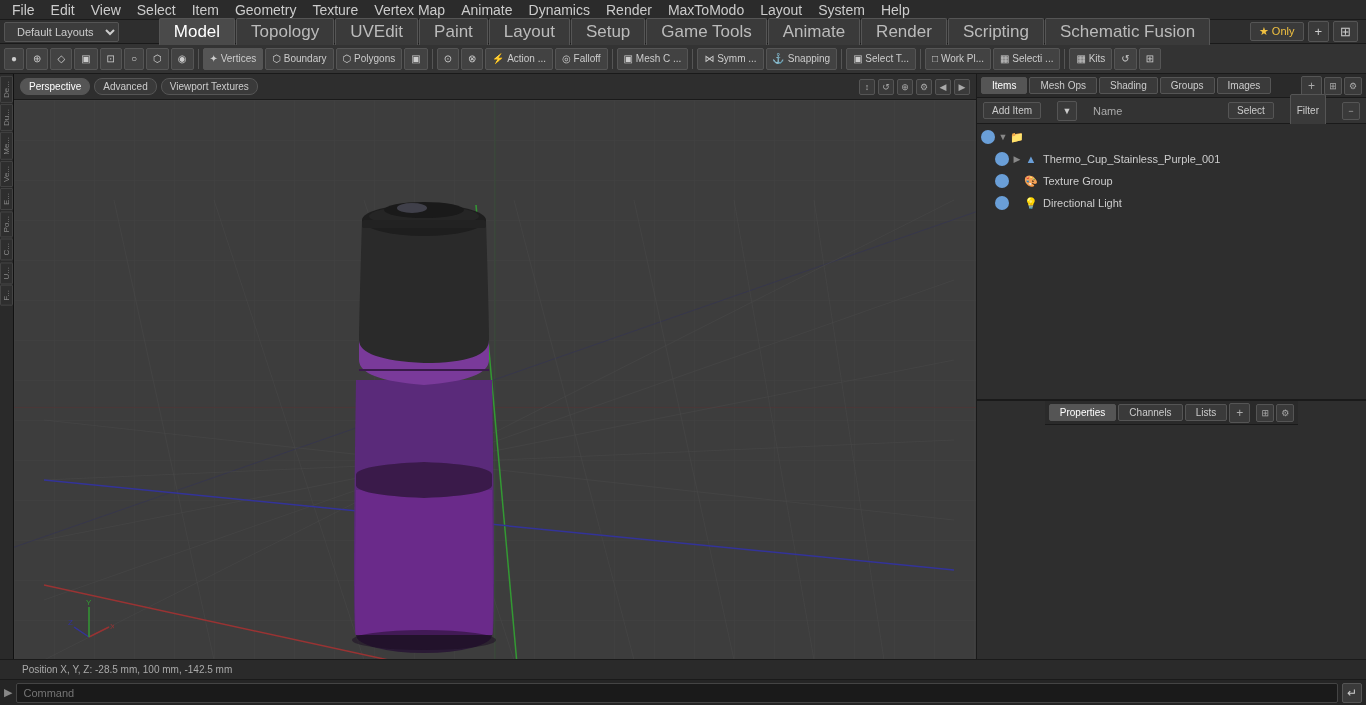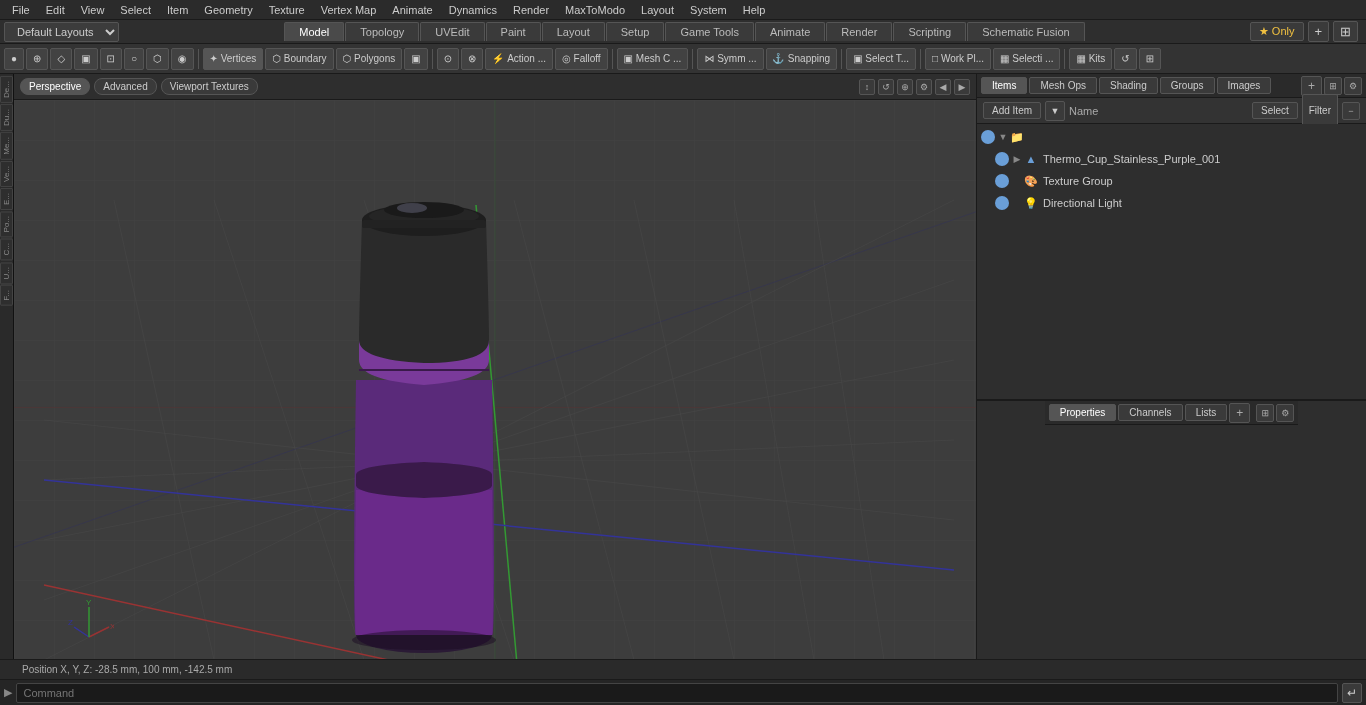--- a/index.html
+++ b/index.html
@@ -11,21 +11,21 @@
       background: #2b2b2b;
       display: flex;
       align-items: center;
       padding: 0 4px;
       border-bottom: 1px solid #1a1a1a;
     }
     .menu-item {
       padding: 2px 8px;
       color: #ccc;
       cursor: pointer;
-      font-size: 11px;
+      font-size: 14px;
     }
 
     
     #layout-bar {
       height: 24px;
       background: #2e2e2e;
       display: flex;
       align-items: center;
       border-bottom: 1px solid #1a1a1a;
     }
@@ -42,21 +42,21 @@
     .layout-tabs {
       display: flex;
       flex: 1;
       justify-content: center;
       gap: 1px;
     }
     .layout-tab {
       padding: 3px 14px;
       background: #3a3a3a;
       color: #bbb;
-      font-size: 11px;
+      font-size: 17px;
       cursor: pointer;
       border-radius: 2px 2px 0 0;
       border: 1px solid #555;
       border-bottom: none;
     }
     .layout-tab.active {
       background: #4a4a4a;
       color: #fff;
     }
     .layout-tab-right {
@@ -238,21 +238,21 @@
       cursor: pointer;
     }
 
     
     #add-item-bar {
       height: 26px;
       background: #333;
       display: flex;
       align-items: center;
       padding: 0 6px;
-      gap: 4px;
+      gap: 16px;
       border-bottom: 1px solid #1a1a1a;
     }
     .add-item-btn {
       background: #3a3a3a;
       border: 1px solid #555;
       color: #ccc;
       padding: 2px 8px;
       font-size: 10px;
       border-radius: 2px;
       cursor: pointer;

